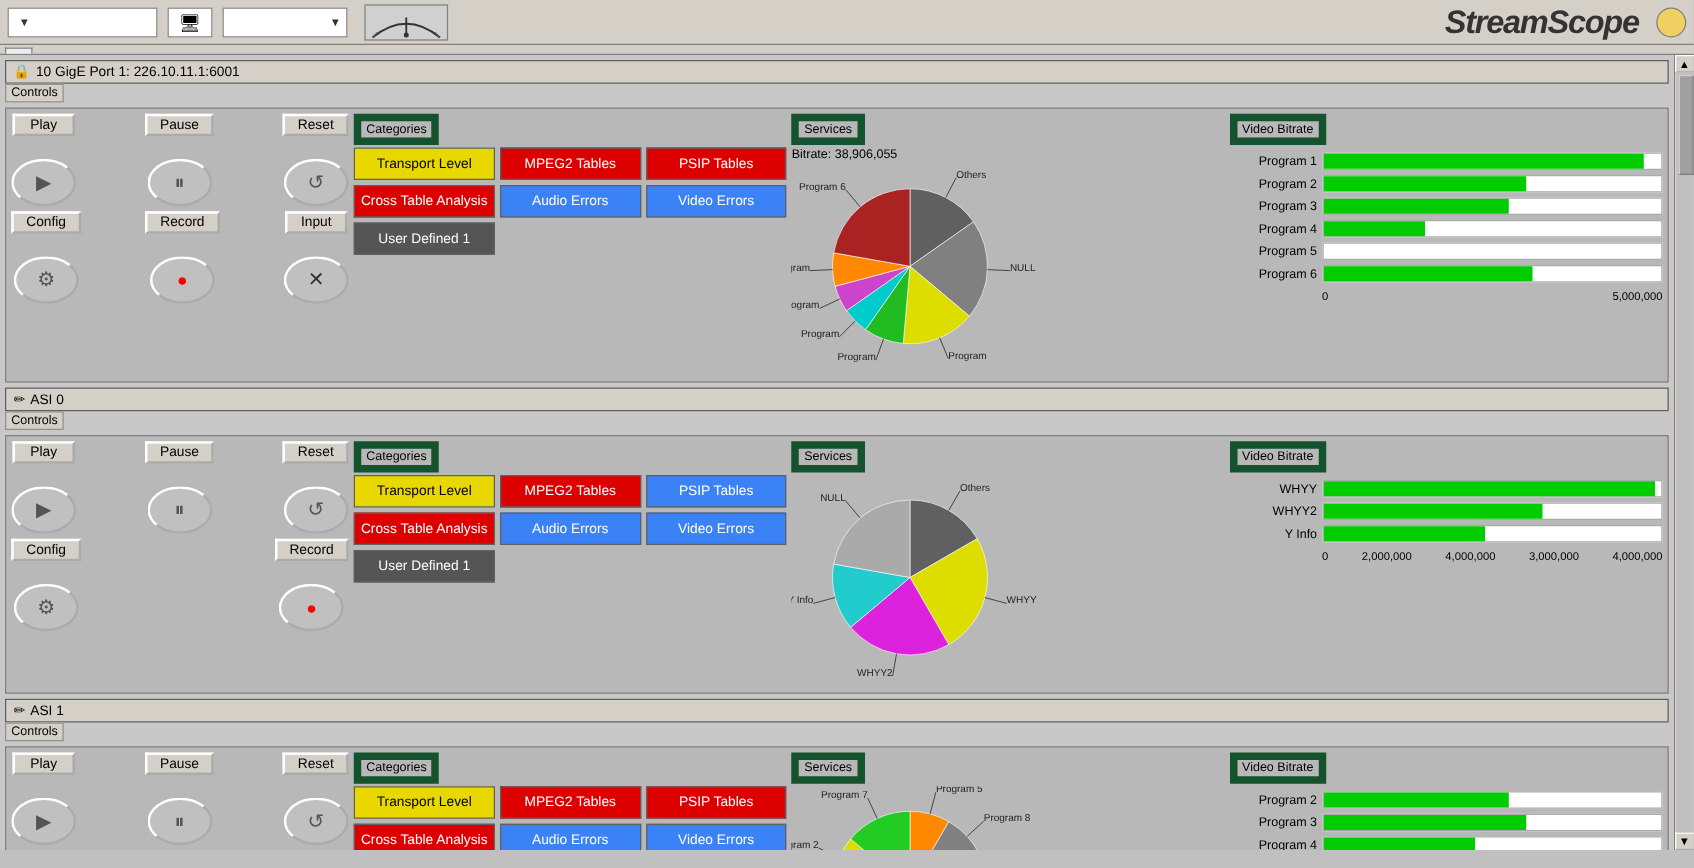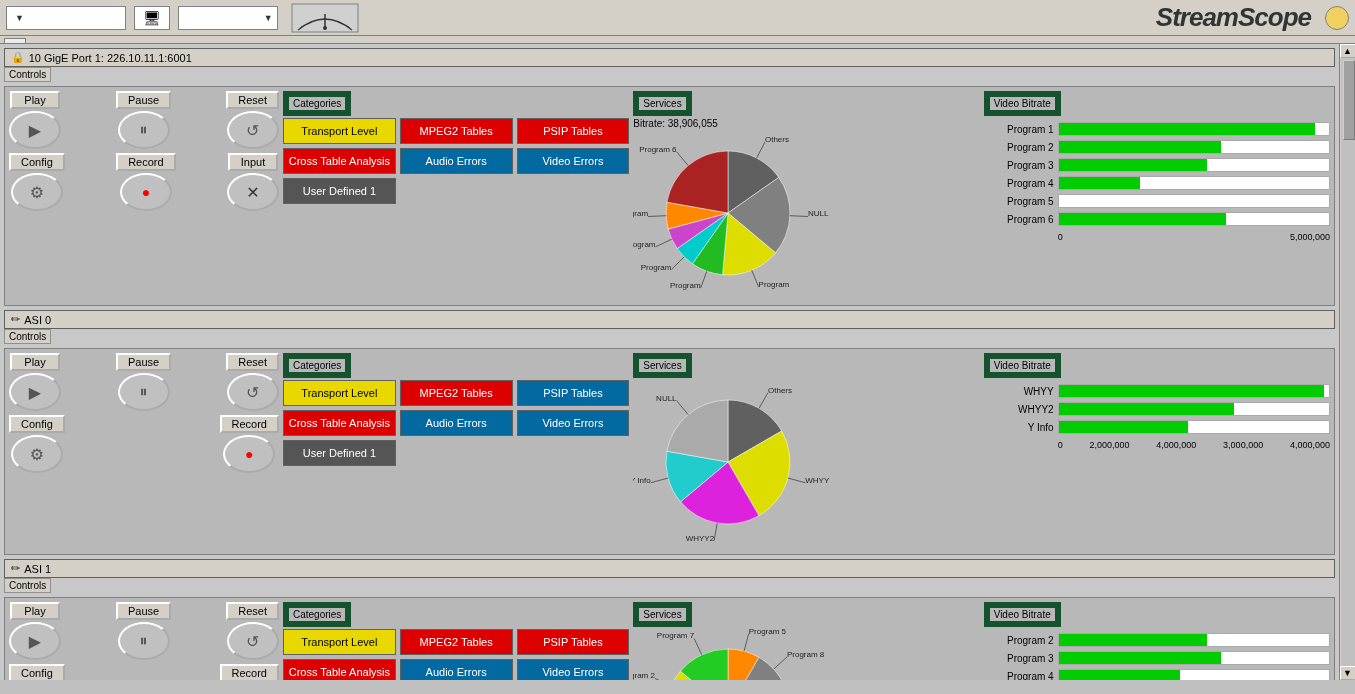--- a/index.html
+++ b/index.html
@@ -76,32 +76,32 @@
       font-size: 16px; cursor: pointer; margin: 0 auto;
     }
     .round-btn.play-btn { color: #555; }
     .round-btn.pause-btn { color: #555; }
     .round-btn.reset-btn { color: #555; }
     .round-btn.record-btn { color: red; font-size: 14px; }
     .round-btn.stop-btn { color: #333; }
     .round-btn.config-btn { color: #555; }
 
     .btn-group { display: flex; justify-content: space-between; gap: 10px; margin-bottom: 4px; }
-    .btn-group-item { display: flex; flex-direction: column; align-items: center; gap: 2px; }
+    .btn-group-item { display: flex; flex-direction: column; align-items: center; gap: 18px; }
 
     
     .categories-panel { flex: 1; }
     .panel-header { border: 6px solid #14532d; padding: 1px 4px; font-size: 10px; display: inline-block; margin-bottom: 2px; }
     .cat-grid { display: grid; grid-template-columns: 1fr 1fr 1fr; gap: 4px; }
     .cat-btn {
       padding: 6px 4px; text-align: center; font-size: 11px; border: 1px solid #606060; cursor: pointer; font-weight: normal;
     }
     .cat-yellow { background: #e8d800; }
     .cat-red { background: #dd0000; color: white; }
-    .cat-green { background: #0369a1; color: white; }
+    .cat-green { background: #3b82f6; color: white; }
     .cat-dark { background: #555555; color: white; }
 
     
     .services-panel { flex: 1; min-width: 200px; }
     .bitrate-label { font-size: 10px; margin-bottom: 2px; }
     .pie-container { width: 200px; height: 170px; position: relative; }
 
     
     .video-bitrate-panel { flex: 1; min-width: 280px; }
     .bar-chart { display: flex; flex-direction: column; gap: 4px; padding: 4px 0; }

